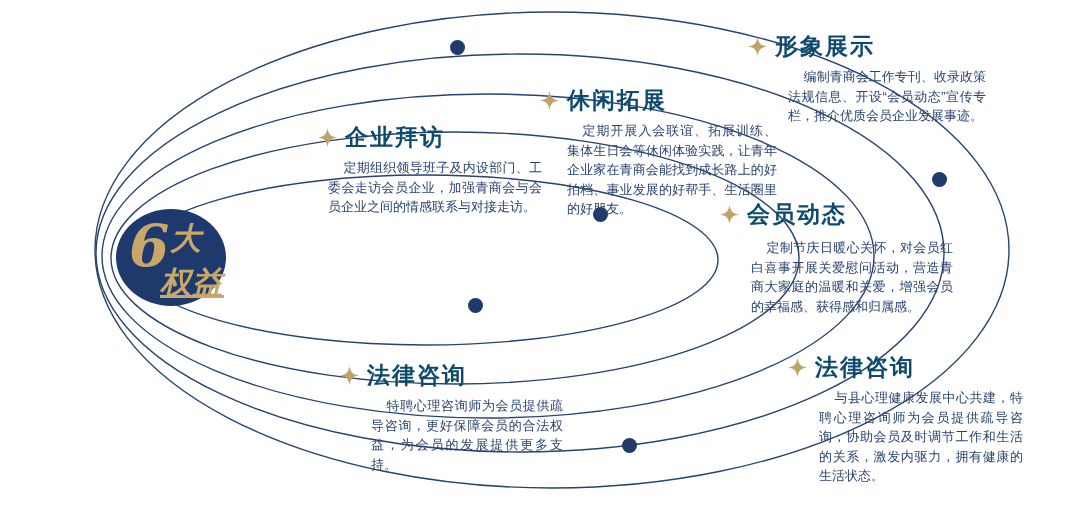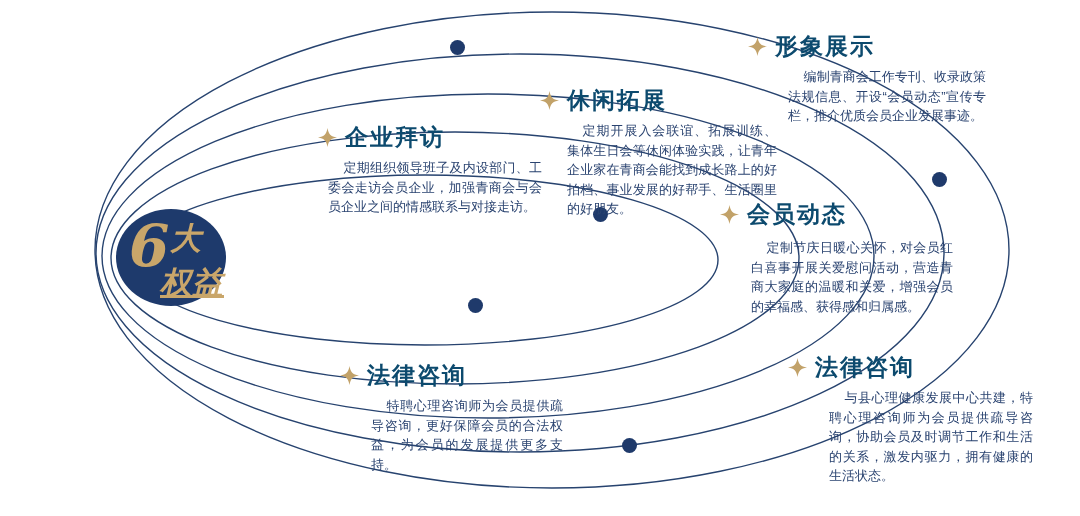--- a/index.html
+++ b/index.html
@@ -98,21 +98,21 @@
   .b-qiye .benefit-desc      { width: 214px; margin-left: 10px; }
   .b-xiuxian   { left: 540px; top: 85px; }
   .b-xiuxian .benefit-desc   { width: 210px; margin-left: 27px; }
   .b-xingxiang { left: 748px; top: 31px; }
   .b-xingxiang .benefit-desc { width: 198px; margin-left: 40px; }
   .b-jieqing   { left: 720px; top: 199px; }
   .b-jieqing .benefit-desc   { width: 202px; margin-left: 31px; margin-top: 8px; }
   .b-falv      { left: 340px; top: 360px; }
   .b-falv .benefit-desc      { width: 192px; margin-left: 31px; }
   .b-xinli     { left: 788px; top: 352px; }
-  .b-xinli .benefit-desc     { width: 204px; margin-left: 41px; }
+  .b-xinli .benefit-desc     { width: 204px; margin-left: 31px; }
   
   .dot-1 { left: 450px; top: 40px; }
   .dot-2 { left: 593px; top: 207px; }
   .dot-3 { left: 932px; top: 172px; }
   .dot-4 { left: 468px; top: 298px; }
   .dot-5 { left: 622px; top: 438px; }
 </style>
 </head>
 <body>
 

